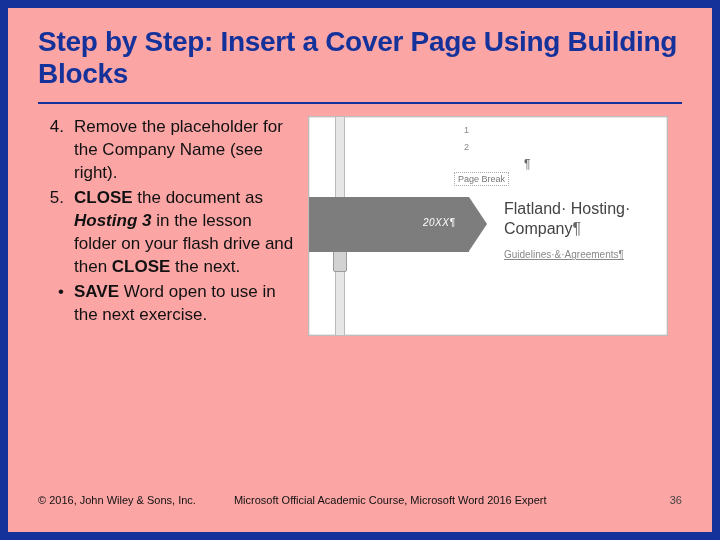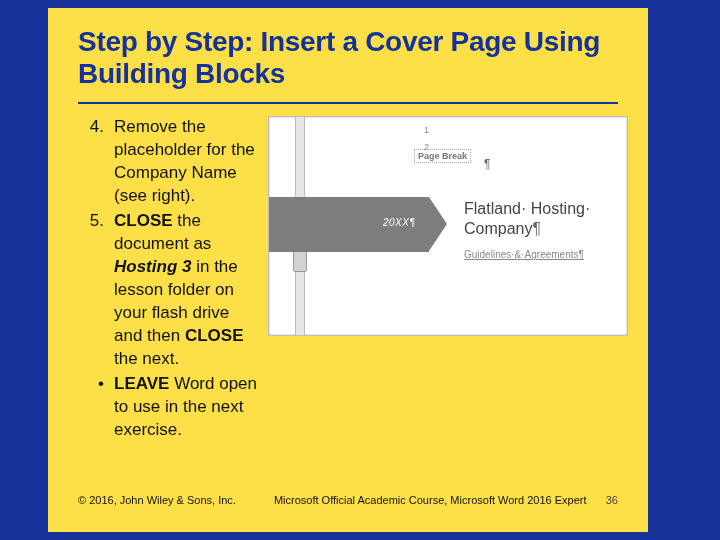--- a/index.html
+++ b/index.html
@@ -7,24 +7,23 @@
     width: 720px;
     height: 540px;
     background: #14329a;
     font-family: "Segoe UI", Arial, sans-serif;
     overflow: hidden;
   }
   .slide {
     position: absolute;
     top: 8px;
     left: 8px;
-    width: 600px;
+    width: 704px;
     height: 524px;
-    background: #fde047;
-    margin-left: 40px;
+    background: #fca5a5;
   }
   .title {
     color: #14329a;
     font-size: 28px;
     font-weight: 700;
     line-height: 1.15;
     padding: 18px 30px 8px 30px;
     letter-spacing: -0.3px;
   }
   .rule {
@@ -85,25 +84,24 @@
   }
   .preview .small-label {
     font-family: Arial, sans-serif;
     font-size: 9px;
     color: #666;
   }
   .preview .tick1 { position: absolute; left: 155px; top: 8px; font-size: 9px; color: #888; }
   .preview .tick2 { position: absolute; left: 155px; top: 25px; font-size: 9px; color: #888; }
   .preview .pagebreak {
     position: absolute;
-    left: 145px; top: 34px;
+    left: 145px; top: 57px;
     font-size: 9px;
     color: #777;
     font-family: Arial, sans-serif;
-    font-weight: bold;
   }
   .preview .pilcrow1 {
     position: absolute;
     left: 215px; top: 40px;
     font-size: 12px; color: #666;
   }
   .preview .band {
     position: absolute;
     left: 0;
     top: 80px;
@@ -179,21 +177,21 @@
       <div class="item">
         <div class="marker">5.</div>
         <div class="txt">
           <b>CLOSE</b><span> the document as </span><b><i>Hosting 3</i></b><span> in the lesson folder on your flash drive and then </span><b>CLOSE</b><span> the next.</span>
         </div>
       </div>
 
       <div class="item">
         <div class="marker">•</div>
         <div class="txt">
-          <b>LEAVE</b><span> Word open to use in the next exercise.</span>
+          <b>SAVE</b><span> Word open to use in the next exercise.</span>
         </div>
       </div>
 
     </div>
 
     <div class="preview-col">
       <div class="preview">
         <div class="ruler-v"></div>
         <div class="thumb-slider"></div>
         <div class="tick1 small-label">1</div>

